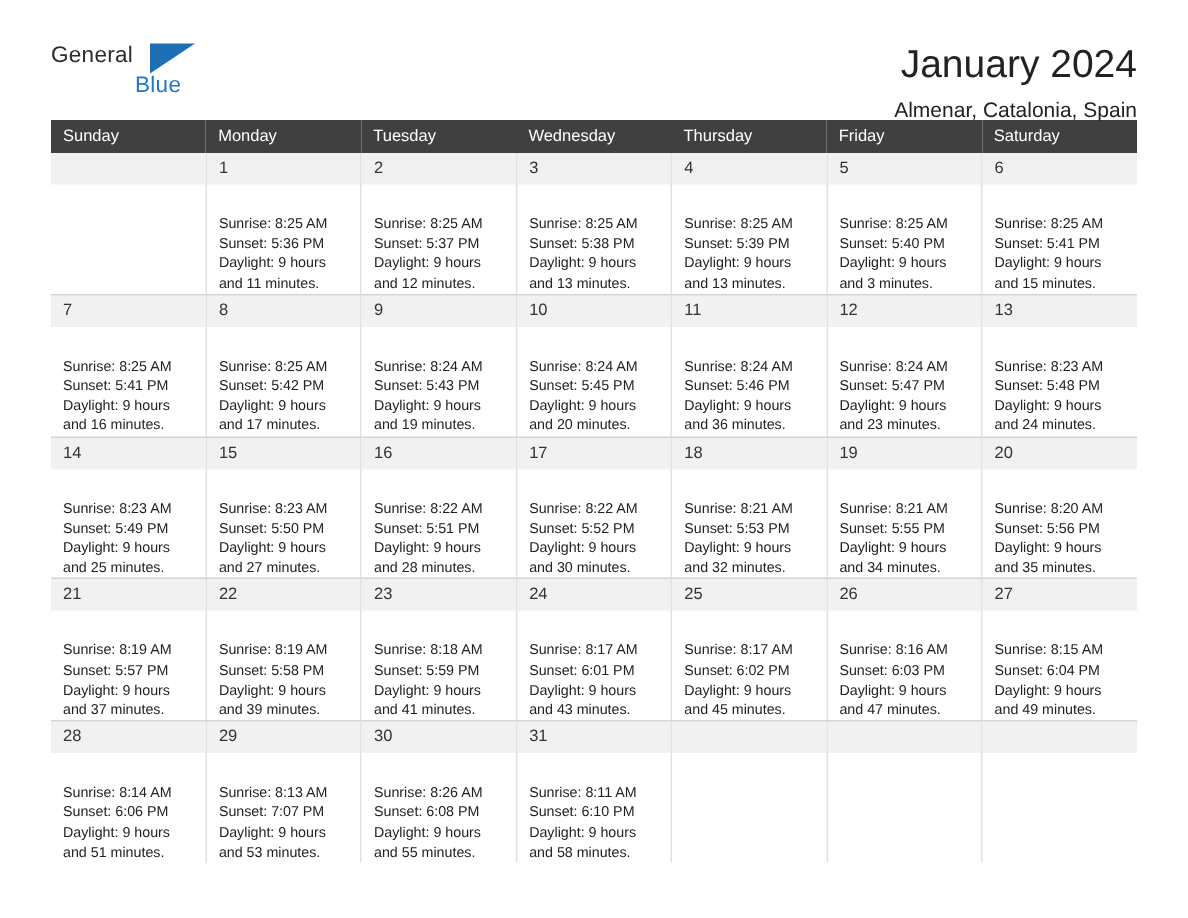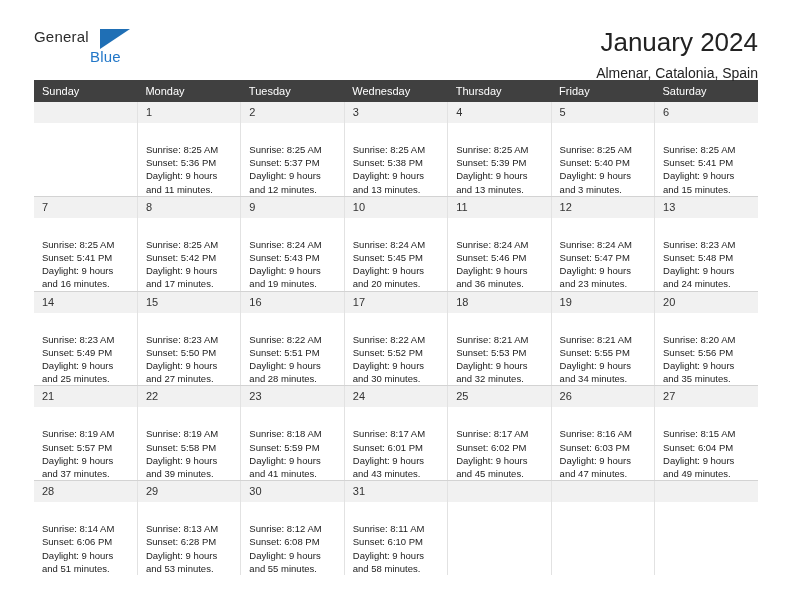--- a/index.html
+++ b/index.html
@@ -419,29 +419,29 @@
               <div>Sunrise: 8:14 AM</div>
               <div>Sunset: 6:06 PM</div>
               <div>Daylight: 9 hours</div>
               <div>and 51 minutes.</div>
             </div>
           </td>
           <td>
             <span class="daynum">29</span>
             <div class="info">
               <div>Sunrise: 8:13 AM</div>
-              <div>Sunset: 6:28 PM</div>
+              <div>Sunset: 7:07 PM</div>
               <div>Daylight: 9 hours</div>
               <div>and 53 minutes.</div>
             </div>
           </td>
           <td>
             <span class="daynum">30</span>
             <div class="info">
-              <div>Sunrise: 8:12 AM</div>
+              <div>Sunrise: 8:26 AM</div>
               <div>Sunset: 6:08 PM</div>
               <div>Daylight: 9 hours</div>
               <div>and 55 minutes.</div>
             </div>
           </td>
           <td>
             <span class="daynum">31</span>
             <div class="info">
               <div>Sunrise: 8:11 AM</div>
               <div>Sunset: 6:10 PM</div>

